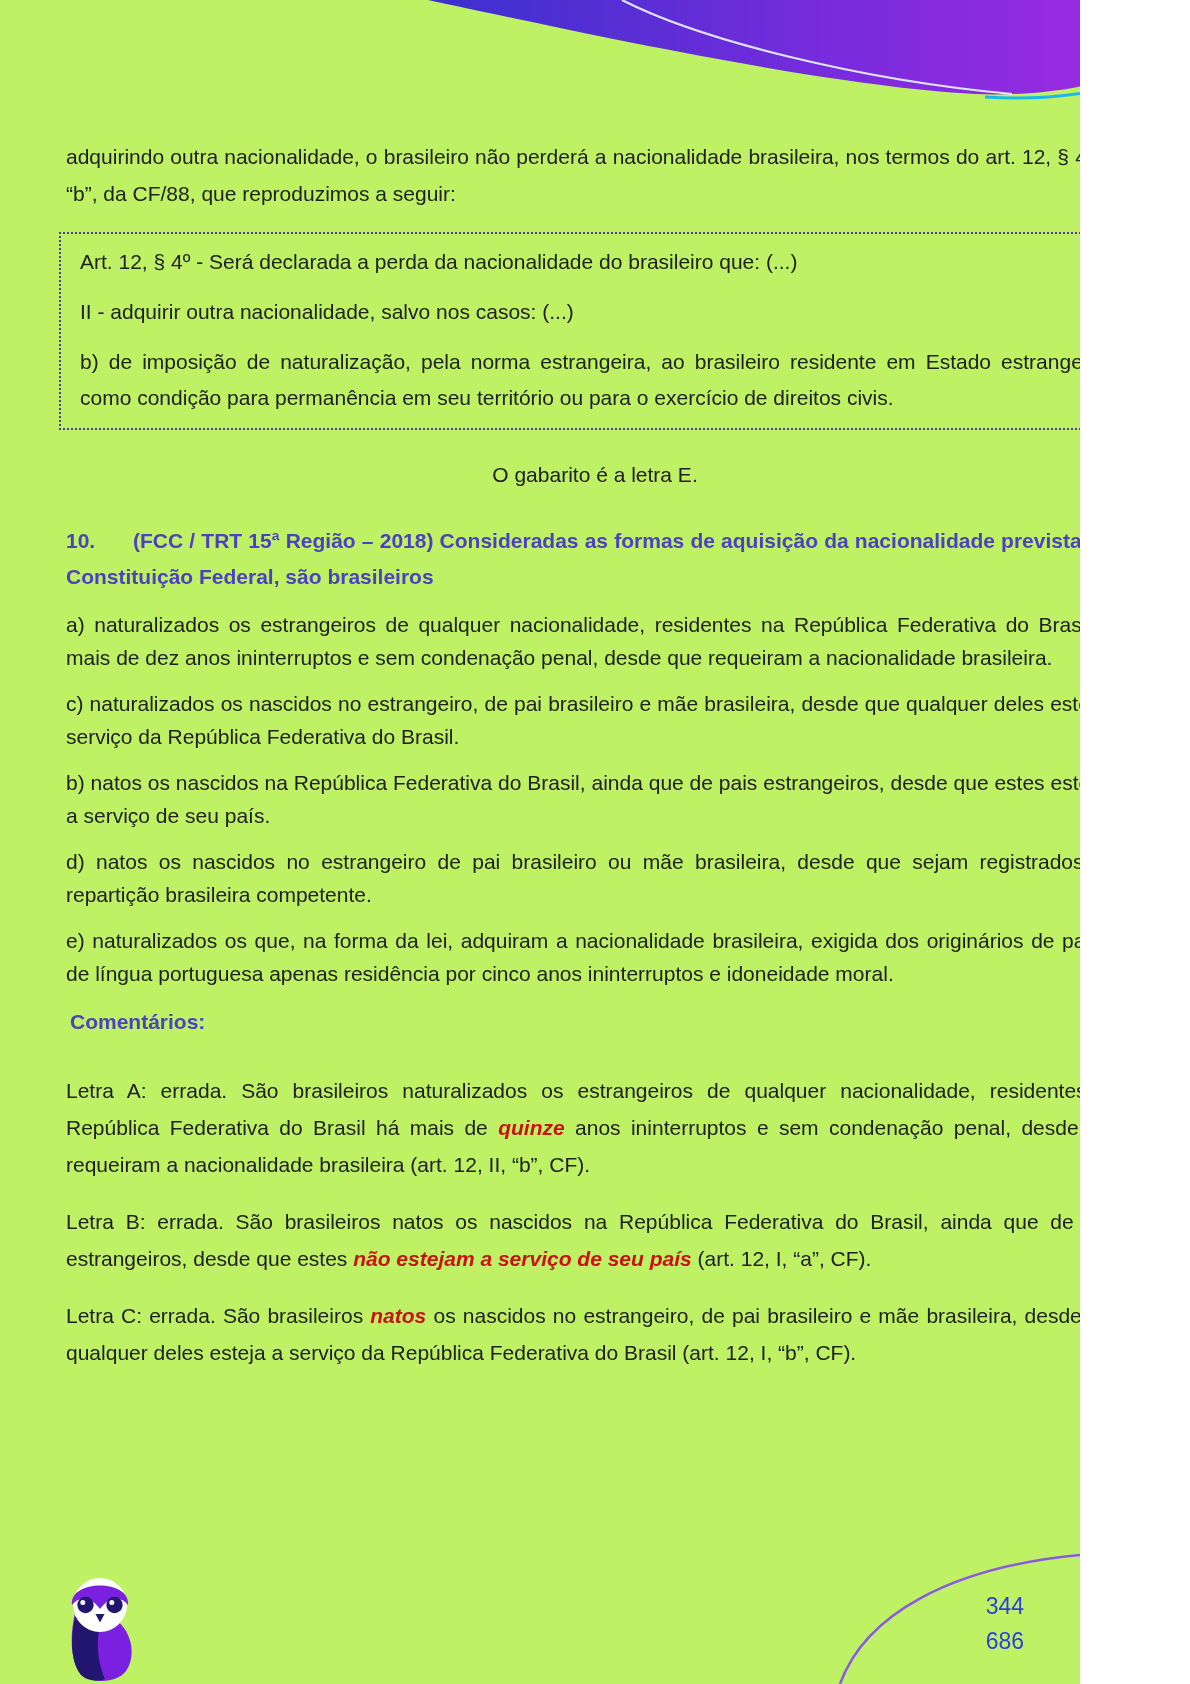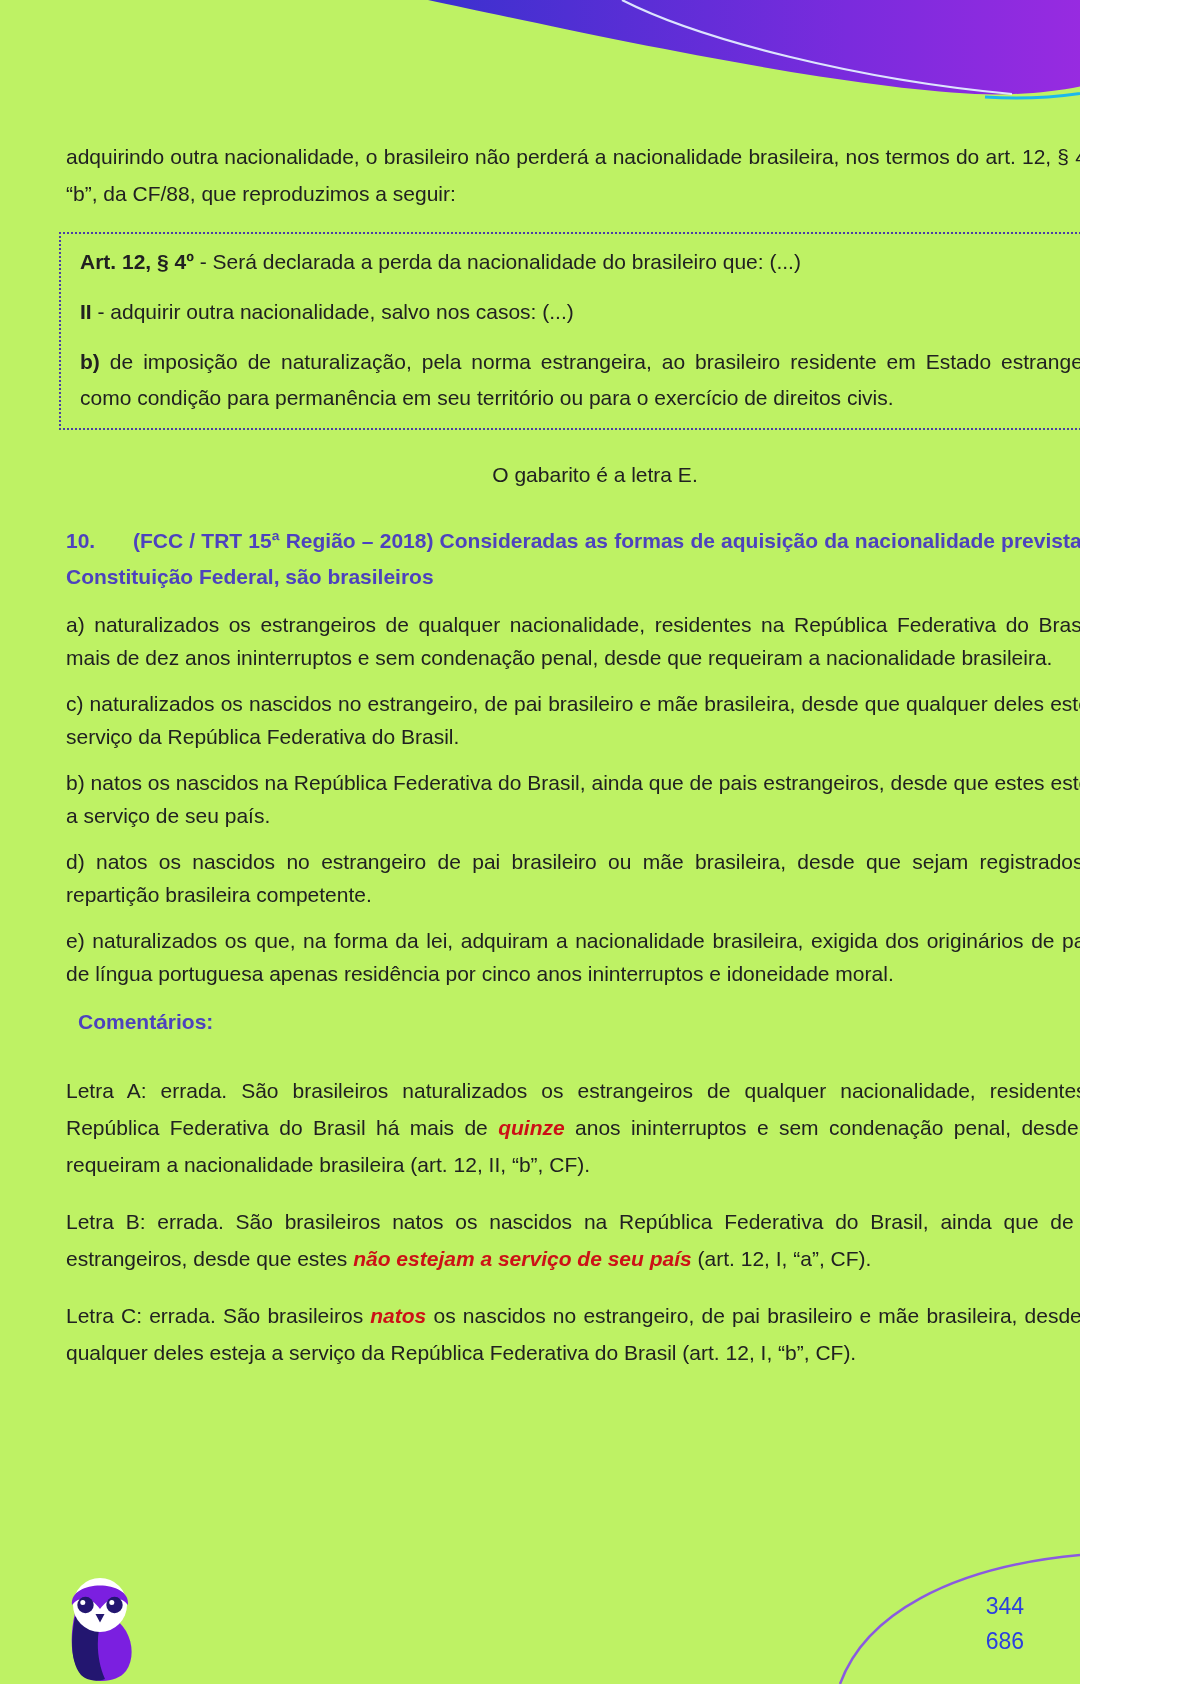--- a/index.html
+++ b/index.html
@@ -26,27 +26,27 @@
   .question-heading {
     margin:30px 0 0 0;
     font-size:21px; line-height:36px;
     font-weight:bold; color:#4D42BE;
     text-align:justify;
   }
   .qnum { display:inline-block; width:67px; }
   .option { margin:13px 0 0 0; line-height:33px; }
   .option:first-of-type { margin-top:16px; }
   .comments-heading {
-    margin:18px 0 0 12px;
+    margin:18px 0 0 4px;
     font-size:21px; line-height:28px;
     font-weight:bold; color:#4D42BE;
   }
   .comment { margin:0 0 20px 0; }
   .comment-first { margin-top:36px; }
-  .seg-bold { font-weight:bold; }
+  .seg-bold { font-weight:normal; }
   .seg-red { color:#CC1116; font-weight:bold; font-style:italic; }
   .owl { position:absolute; left:62px; top:1571px; width:76px; height:110px; display:block; }
   .footer-arc { position:absolute; right:0; top:1545px; width:250px; height:139px; display:block; }
   .page-numbers {
     position:absolute; top:1589px; right:56px; width:64px;
     text-align:right; color:#2B40DE;
     font-size:23px; line-height:35px;
   }
 </style>
 </head>

